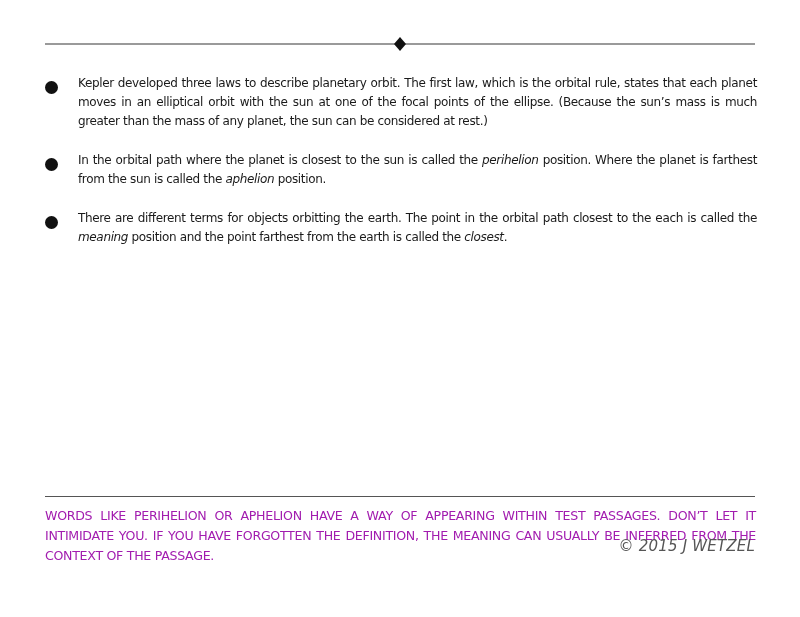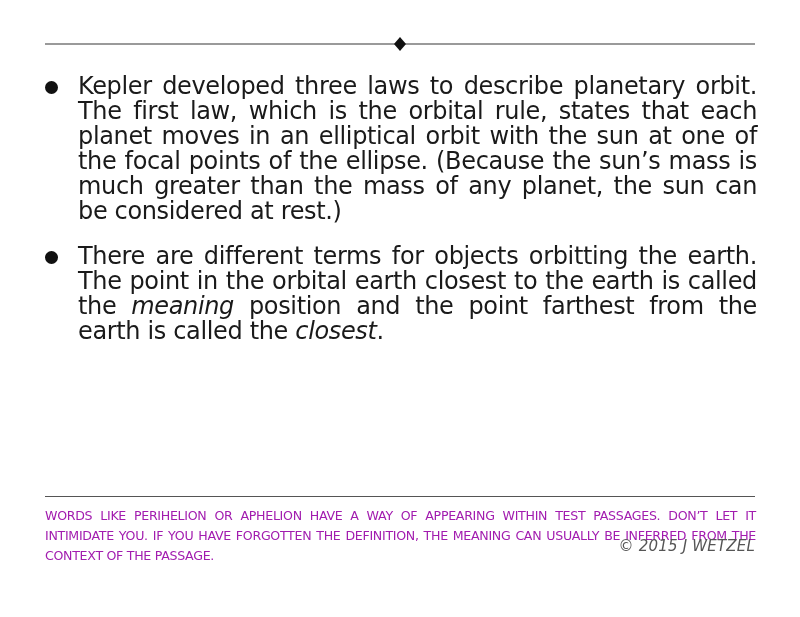--- a/index.html
+++ b/index.html
@@ -32,22 +32,22 @@
     }
     .bullets {
       position: absolute;
       left: 45px;
       top: 74px;
       width: 712px;
     }
     .bullet-item {
       position: relative;
       padding-left: 33px;
-      font-size: 24px;
-      line-height: 25px;
+      font-size: 12px;
+      line-height: 19px;
       letter-spacing: -0.35px;
       word-spacing: 0px;
       text-align: justify;
       margin-bottom: 20px;
     }
     .bullet-item.i2 { margin-bottom: 20px; }
     .bullet-dot {
       position: absolute;
       left: 0;
       top: 7px;
@@ -95,21 +95,25 @@
 <div class="top-rule"></div>
 <svg class="diamond" viewBox="0 0 12 14">
   <polygon points="6,0 12,7 6,14 0,7" fill="#111"></polygon>
 </svg>
 
 <div class="bullets">
   <div class="bullet-item i1">
     <span class="bullet-dot"></span>
     <span>Kepler developed three laws to describe planetary orbit.  The first law, which is the orbital rule, states that each planet moves in an elliptical orbit with the sun at one of the focal points of the ellipse.  (Because the sun’s mass is much greater than the mass of any planet, the sun can be considered at rest.)</span>
   </div>
+  <div class="bullet-item i2">
+    <span class="bullet-dot"></span>
+    <span>In the orbital path where the planet is closest to the sun is called the </span><em>perihelion</em><span> position.  Where the planet is farthest from the sun is called the </span><em>aphelion</em><span> position.</span>
+  </div>
   <div class="bullet-item i3">
     <span class="bullet-dot"></span>
-    <span>There are different terms for objects orbitting the earth.  The point in the orbital earth closest to the earth is called the </span><em>meaning</em><span> position and the point farthest from the earth is called the </span><em>closest</em><span>.</span>
+    <span>There are different terms for objects orbitting the earth.  The point in the orbital path closest to the each is called the </span><em>meaning</em><span> position and the point farthest from the earth is called the </span><em>closest</em><span>.</span>
   </div>
 </div>
 
 <div class="bottom-rule"></div>
 <div class="footnote">Words like perihelion or aphelion have a way of appearing within test passages.  Don’t let it intimidate you. If you have forgotten the definition, the meaning can usually be inferred from the context of the passage.</div>
 <div class="copyright">© 2015 J WETZEL</div>
 
 </body></html>

